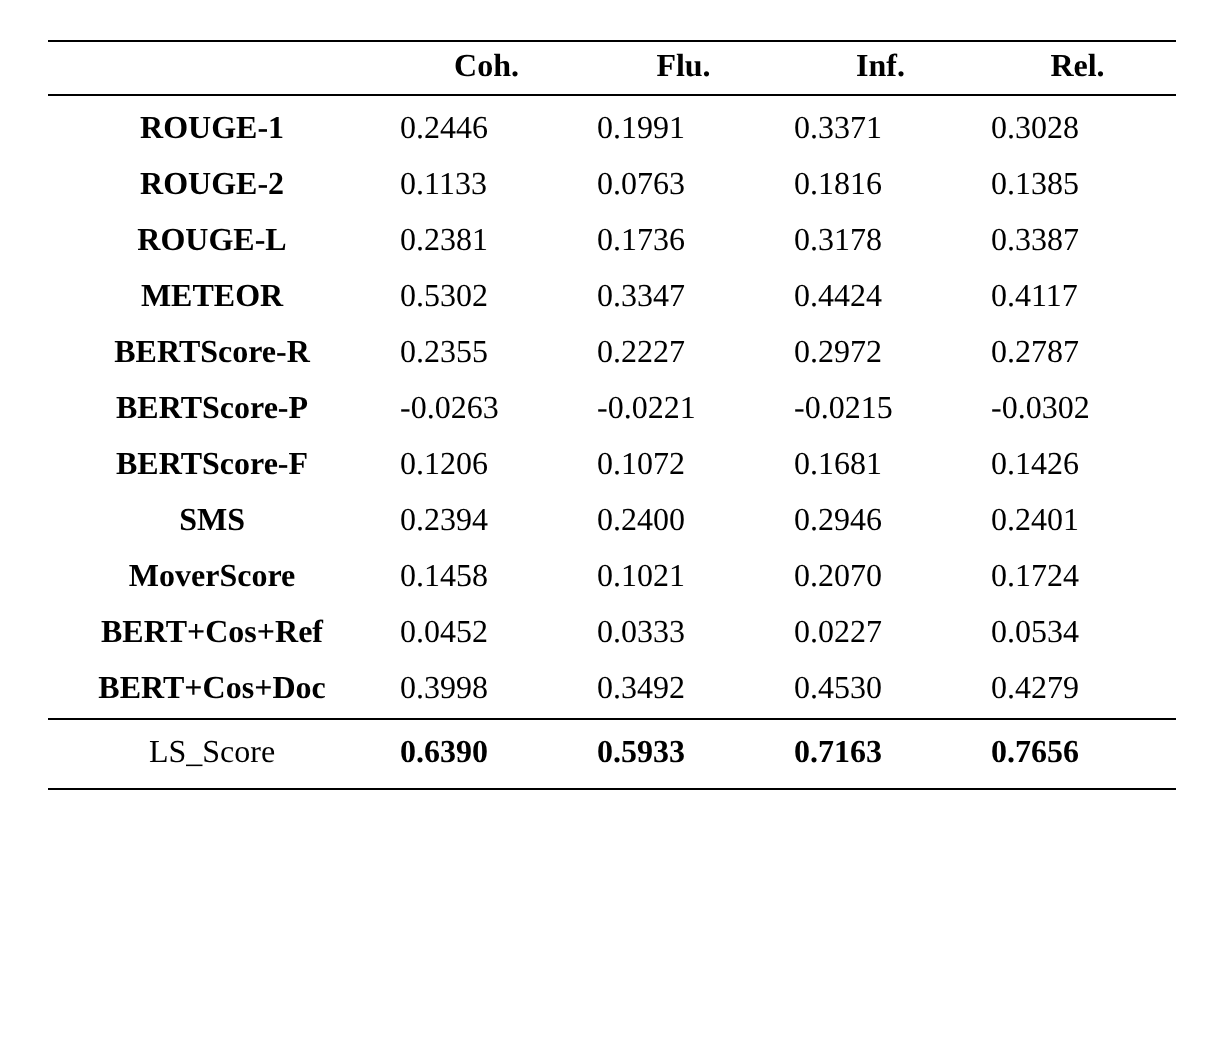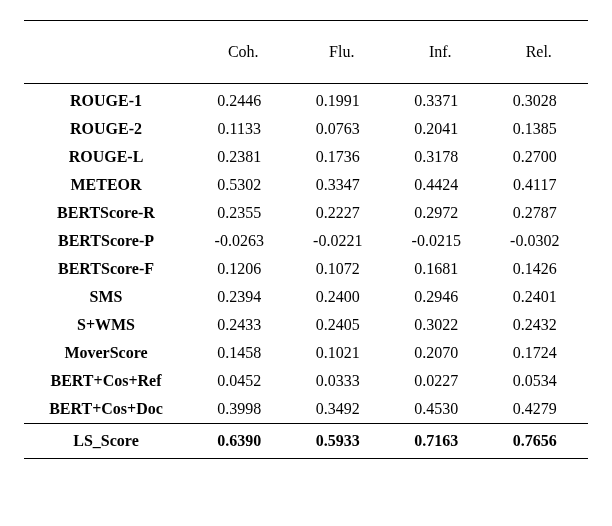--- a/index.html
+++ b/index.html
@@ -12,47 +12,47 @@
     width: 612px;
     box-sizing: border-box;
   }
   table {
     border-collapse: collapse;
     width: 100%;
   }
   thead th {
     border-top: 1.4px solid #000;
     border-bottom: 1px solid #000;
-    padding: 22px 6px;
-    font-weight: normal;
+    padding: 4px 6px;
+    font-weight: bold;
     text-align: center;
   }
   thead th:first-child { text-align: left; }
   tbody td {
     padding: 5px 6px;
   }
   tbody td.metric {
     font-weight: bold;
     text-align: center;
     padding-left: 0;
   }
   tbody td.val {
-    text-align: center;
+    text-align: left;
     font-variant-numeric: tabular-nums;
     padding-right: 14px;
   }
   tbody tr:first-child td { padding-top: 8px; }
   tbody tr.sep td {
     border-top: 1px solid #000;
     padding-top: 8px;
   }
   tbody tr.last td {
     border-bottom: 1.4px solid #000;
     padding-bottom: 8px;
-    font-weight: bold;
+    font-weight: normal;
   }
 </style>
 </head>
 <body>
 
 <table>
   <thead>
     <tr>
       <th></th>
       <th>Coh.</th>
@@ -66,29 +66,29 @@
         <td class="metric">ROUGE-1</td>
         <td class="val">0.2446</td>
         <td class="val">0.1991</td>
         <td class="val">0.3371</td>
         <td class="val">0.3028</td>
       </tr>
       <tr>
         <td class="metric">ROUGE-2</td>
         <td class="val">0.1133</td>
         <td class="val">0.0763</td>
-        <td class="val">0.2041</td>
+        <td class="val">0.1816</td>
         <td class="val">0.1385</td>
       </tr>
       <tr>
         <td class="metric">ROUGE-L</td>
         <td class="val">0.2381</td>
         <td class="val">0.1736</td>
         <td class="val">0.3178</td>
-        <td class="val">0.2700</td>
+        <td class="val">0.3387</td>
       </tr>
       <tr>
         <td class="metric">METEOR</td>
         <td class="val">0.5302</td>
         <td class="val">0.3347</td>
         <td class="val">0.4424</td>
         <td class="val">0.4117</td>
       </tr>
       <tr>
         <td class="metric">BERTScore-R</td>
@@ -112,27 +112,20 @@
         <td class="val">0.1426</td>
       </tr>
       <tr>
         <td class="metric">SMS</td>
         <td class="val">0.2394</td>
         <td class="val">0.2400</td>
         <td class="val">0.2946</td>
         <td class="val">0.2401</td>
       </tr>
       <tr>
-        <td class="metric">S+WMS</td>
-        <td class="val">0.2433</td>
-        <td class="val">0.2405</td>
-        <td class="val">0.3022</td>
-        <td class="val">0.2432</td>
-      </tr>
-      <tr>
         <td class="metric">MoverScore</td>
         <td class="val">0.1458</td>
         <td class="val">0.1021</td>
         <td class="val">0.2070</td>
         <td class="val">0.1724</td>
       </tr>
       <tr>
         <td class="metric">BERT+Cos+Ref</td>
         <td class="val">0.0452</td>
         <td class="val">0.0333</td>

